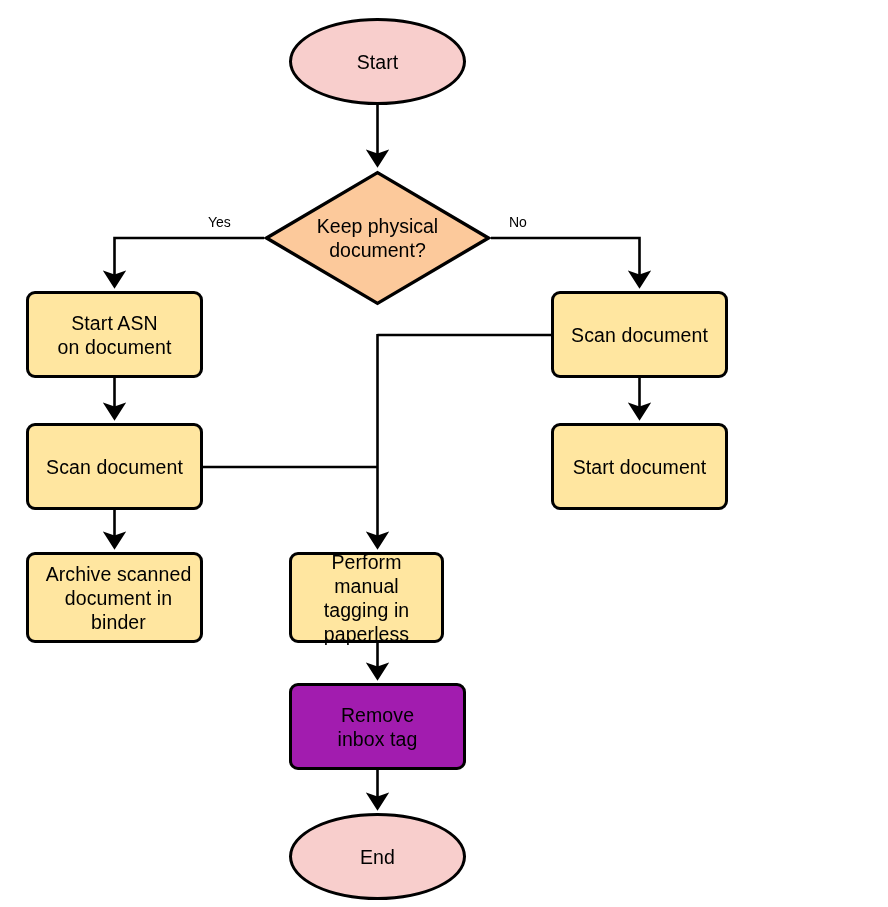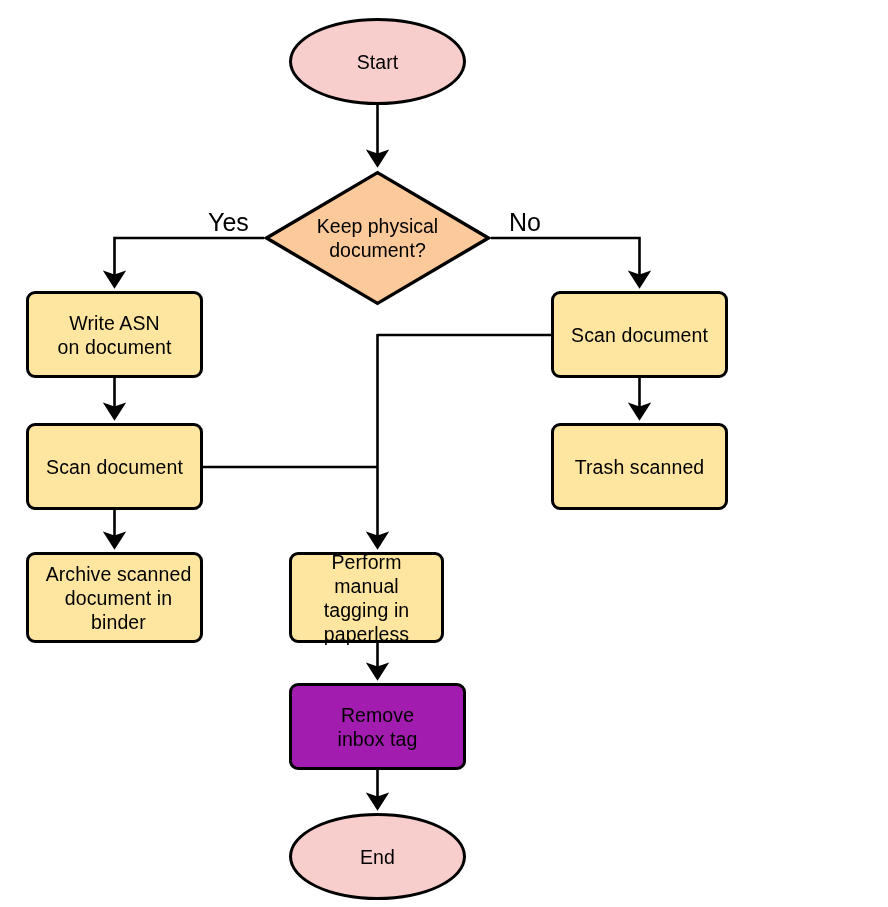--- a/index.html
+++ b/index.html
@@ -69,21 +69,21 @@
     z-index: 2;
     text-align: center;
     color: #000000;
     font-size: 19.5px;
     line-height: 24px;
     white-space: pre-line;
   }
   .edge-label {
     position: absolute;
     color: #000000;
-    font-size: 25px;
+    font-size: 14px;
     line-height: 22px;
     white-space: nowrap;
   }
   .annotation {
     position: absolute;
     color: #000000;
     font-style: italic;
     font-size: 19.5px;
     line-height: 25px;
     white-space: pre-line;
@@ -156,40 +156,40 @@
     </svg>
     <span class="diamond-label">Keep physical
 document?</span>
   </div>
 
   <div class="edge-label" style="left:208px; top:211px;">Yes</div>
 
   <div class="edge-label" style="left:509px; top:211px;">No</div>
 
   <div class="node node-process" style="left:26px; top:291px; width:177px; height:87px; background:#ffe6a0;">
-    <span class="node-label">Write ASN
+    <span class="node-label">Start ASN
 on document</span>
   </div>
 
   <div class="node node-process" style="left:26px; top:423px; width:177px; height:87px; background:#ffe6a0;">
     <span class="node-label">Scan document</span>
   </div>
 
   <div class="node node-process" style="left:26px; top:552px; width:177px; height:91px; background:#ffe6a0;padding-left:8px;">
     <span class="node-label">Archive scanned
 document in
 binder</span>
   </div>
 
   <div class="node node-process" style="left:551px; top:291px; width:177px; height:87px; background:#ffe6a0;">
     <span class="node-label">Scan document</span>
   </div>
 
   <div class="node node-process" style="left:551px; top:423px; width:177px; height:87px; background:#ffe6a0;">
-    <span class="node-label">Trash scanned</span>
+    <span class="node-label">Start document</span>
   </div>
 
   <div class="node node-process" style="left:289px; top:552px; width:155px; height:91px; background:#ffe6a0;">
     <span class="node-label">Perform manual
 tagging in
 paperless</span>
   </div>
 
 
   <div class="node node-process" style="left:289px; top:683px; width:177px; height:87px; background:#a21caf;">

